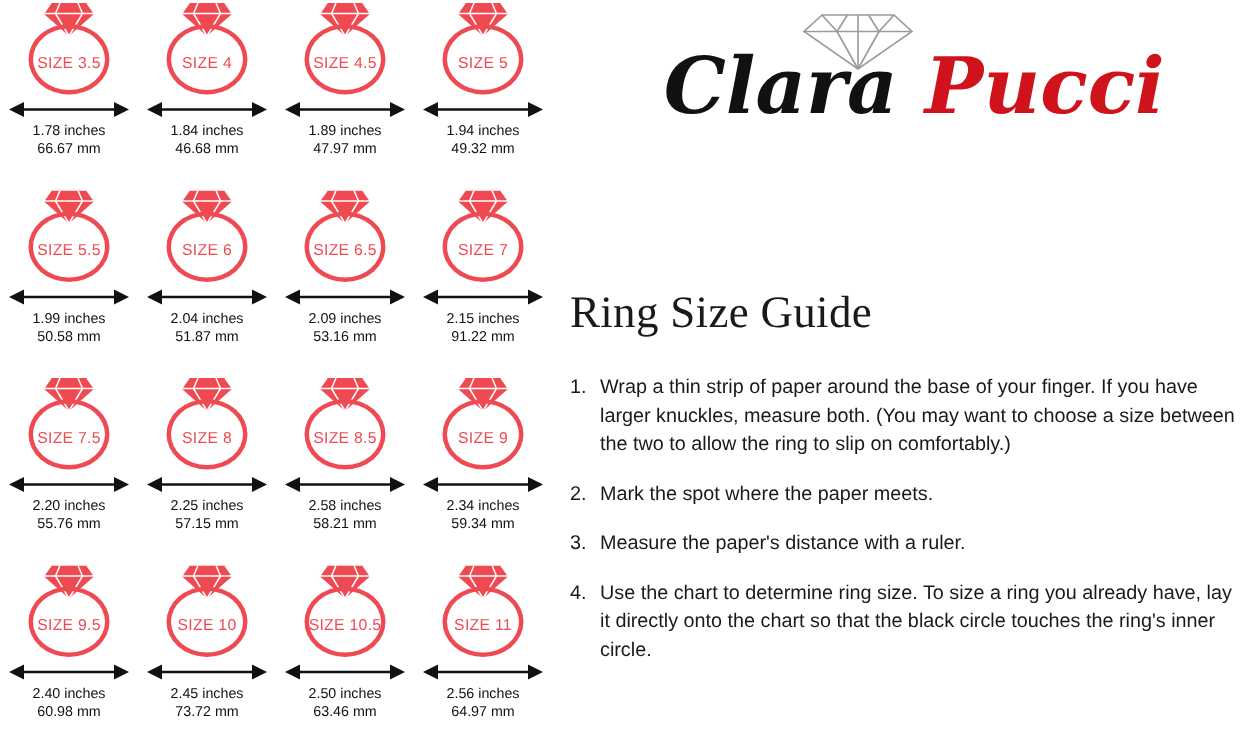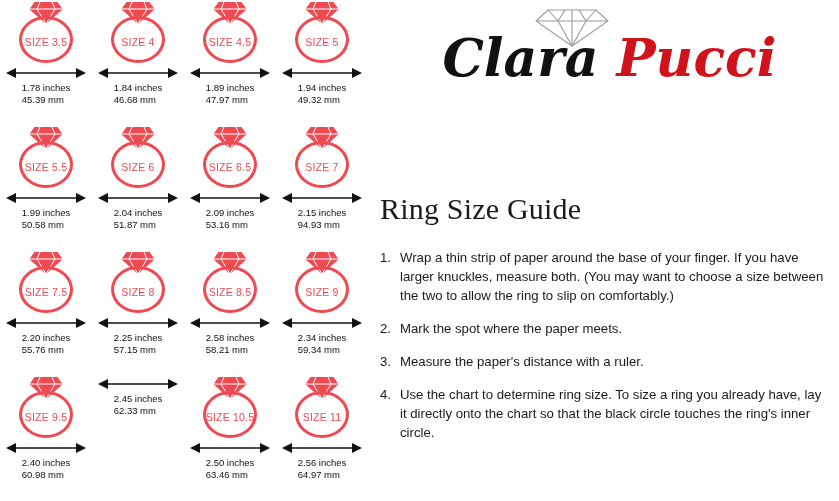--- a/index.html
+++ b/index.html
@@ -82,21 +82,21 @@
   .arrow-row {
     position: relative;
     width: 84px;
     height: 14px;
     margin-top: 2px;
   }
   .arrow-row svg { display: block; }
 
   .meas {
     margin-top: 2px;
-    text-align: left;
+    text-align: center;
     line-height: 12px;
     font-size: 9.5px;
     color: #111;
   }
   .meas div { white-space: nowrap; }
 
   
   .right {
     position: absolute;
     left: 370px;
@@ -189,21 +189,21 @@
       </div>
       <div class="arrow-row">
         <svg viewBox="0 0 84 14" width="84" height="14">
           <line x1="10" y1="7" x2="74" y2="7" stroke="#111" stroke-width="1.6"></line>
           <polygon points="2,7 12,2 12,12" fill="#111"></polygon>
           <polygon points="82,7 72,2 72,12" fill="#111"></polygon>
         </svg>
       </div>
       <div class="meas">
         <div>1.78 inches</div>
-        <div>45.39 mm</div>
+        <div>66.67 mm</div>
       </div>
     </div>
 
     <div class="ring-cell">
       <div class="ring-art">
         <div class="gem">
           <svg viewBox="0 0 34 22" width="34" height="22">
             <polygon points="5,0 29,0 34,7 17,22 0,7" fill="#ef4a52"></polygon>
             <polyline points="5,0 0,7 34,7 29,0" fill="none" stroke="#ffffff" stroke-width="1"></polyline>
             <line x1="11" y1="0" x2="8" y2="7" stroke="#ffffff" stroke-width="1"></line>
@@ -385,21 +385,21 @@
       </div>
       <div class="arrow-row">
         <svg viewBox="0 0 84 14" width="84" height="14">
           <line x1="10" y1="7" x2="74" y2="7" stroke="#111" stroke-width="1.6"></line>
           <polygon points="2,7 12,2 12,12" fill="#111"></polygon>
           <polygon points="82,7 72,2 72,12" fill="#111"></polygon>
         </svg>
       </div>
       <div class="meas">
         <div>2.15 inches</div>
-        <div>94.93 mm</div>
+        <div>91.22 mm</div>
       </div>
     </div>
 
     <div class="ring-cell">
       <div class="ring-art">
         <div class="gem">
           <svg viewBox="0 0 34 22" width="34" height="22">
             <polygon points="5,0 29,0 34,7 17,22 0,7" fill="#ef4a52"></polygon>
             <polyline points="5,0 0,7 34,7 29,0" fill="none" stroke="#ffffff" stroke-width="1"></polyline>
             <line x1="11" y1="0" x2="8" y2="7" stroke="#ffffff" stroke-width="1"></line>
@@ -530,30 +530,44 @@
           <polygon points="82,7 72,2 72,12" fill="#111"></polygon>
         </svg>
       </div>
       <div class="meas">
         <div>2.40 inches</div>
         <div>60.98 mm</div>
       </div>
     </div>
 
     <div class="ring-cell">
+      <div class="ring-art">
+        <div class="gem">
+          <svg viewBox="0 0 34 22" width="34" height="22">
+            <polygon points="5,0 29,0 34,7 17,22 0,7" fill="#ef4a52"></polygon>
+            <polyline points="5,0 0,7 34,7 29,0" fill="none" stroke="#ffffff" stroke-width="1"></polyline>
+            <line x1="11" y1="0" x2="8" y2="7" stroke="#ffffff" stroke-width="1"></line>
+            <line x1="23" y1="0" x2="26" y2="7" stroke="#ffffff" stroke-width="1"></line>
+            <line x1="8" y1="7" x2="17" y2="22" stroke="#ffffff" stroke-width="1"></line>
+            <line x1="26" y1="7" x2="17" y2="22" stroke="#ffffff" stroke-width="1"></line>
+          </svg>
+        </div>
+        <div class="band"></div>
+        <div class="size-label">SIZE 10</div>
+      </div>
       <div class="arrow-row">
         <svg viewBox="0 0 84 14" width="84" height="14">
           <line x1="10" y1="7" x2="74" y2="7" stroke="#111" stroke-width="1.6"></line>
           <polygon points="2,7 12,2 12,12" fill="#111"></polygon>
           <polygon points="82,7 72,2 72,12" fill="#111"></polygon>
         </svg>
       </div>
       <div class="meas">
         <div>2.45 inches</div>
-        <div>62.33 mm</div>
+        <div>73.72 mm</div>
       </div>
     </div>
 
     <div class="ring-cell">
       <div class="ring-art">
         <div class="gem">
           <svg viewBox="0 0 34 22" width="34" height="22">
             <polygon points="5,0 29,0 34,7 17,22 0,7" fill="#ef4a52"></polygon>
             <polyline points="5,0 0,7 34,7 29,0" fill="none" stroke="#ffffff" stroke-width="1"></polyline>
             <line x1="11" y1="0" x2="8" y2="7" stroke="#ffffff" stroke-width="1"></line>

